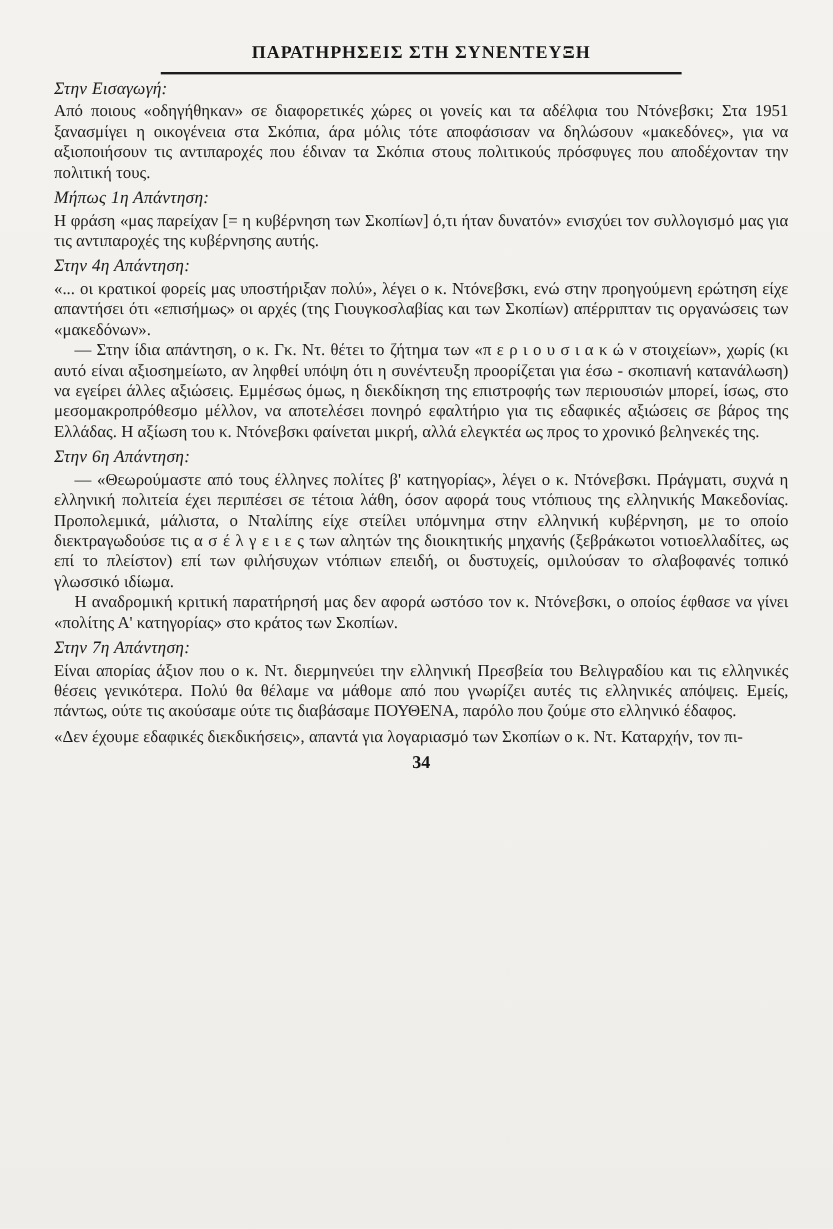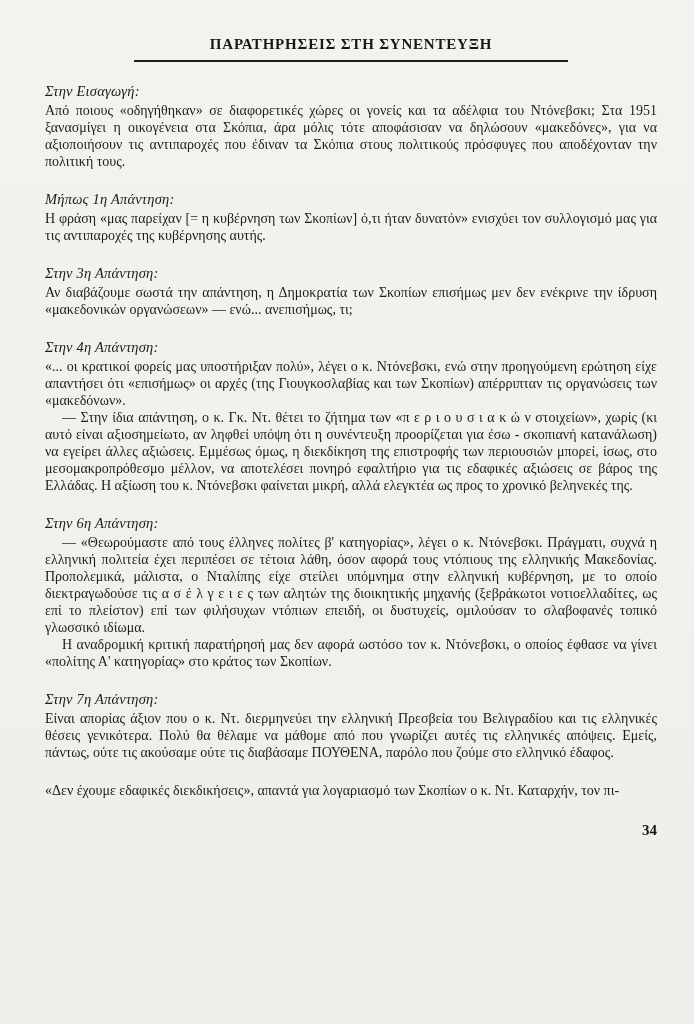--- a/index.html
+++ b/index.html
@@ -34,42 +34,42 @@
     color: #171717;
     white-space: nowrap;
   }
   .title-rule {
     width: 434px;
     height: 2px;
     background: #1c1c1c;
     margin: 7px auto 0 auto;
   }
   .section {
-    margin-top: 21px;
+    margin-top: 4px;
   }
   .section-heading {
     font-style: italic;
     font-size: 14.5px;
     color: #1b1b1b;
     margin: 0 0 2px 0;
     letter-spacing: 0.2px;
   }
   .para {
     font-size: 14px;
     line-height: 17px;
     text-align: justify;
     margin: 0;
     color: #1d1d1d;
   }
   .para.indent {
     text-indent: 17px;
   }
   .page-footer {
-    text-align: right;
-    margin-top: 22px;
+    text-align: center;
+    margin-top: 4px;
   }
   .page-number {
     font-weight: bold;
     font-size: 15px;
     color: #141414;
   }
 </style>
 </head>
 <body>
 
@@ -83,24 +83,20 @@
   <div class="section">
     <div class="section-heading">Στην Εισαγωγή:</div>
     <p class="para">Από ποιους «οδηγήθηκαν» σε διαφορετικές χώρες οι γονείς και τα αδέλφια του Ντόνεβσκι; Στα 1951 ξανασμίγει η οικογένεια στα Σκόπια, άρα μόλις τότε αποφάσισαν να δηλώσουν «μακεδόνες», για να αξιοποιήσουν τις αντιπαροχές που έδιναν τα Σκόπια στους πολιτικούς πρόσφυγες που αποδέχονταν την πολιτική τους.</p>
   </div>
 
   <div class="section">
     <div class="section-heading">Μήπως 1η Απάντηση:</div>
     <p class="para">Η φράση «μας παρείχαν [= η κυβέρνηση των Σκοπίων] ό,τι ήταν δυνατόν» ενισχύει τον συλλογισμό μας για τις αντιπαροχές της κυβέρνησης αυτής.</p>
   </div>
 
-  <div class="section">
-    <div class="section-heading">Στην 3η Απάντηση:</div>
-    <p class="para">Αν διαβάζουμε σωστά την απάντηση, η Δημοκρατία των Σκοπίων επισήμως μεν δεν ενέκρινε την ίδρυση «μακεδονικών οργανώσεων» — ενώ... ανεπισήμως, τι;</p>
-  </div>
 
   <div class="section">
     <div class="section-heading">Στην 4η Απάντηση:</div>
     <p class="para">«... οι κρατικοί φορείς μας υποστήριξαν πολύ», λέγει ο κ. Ντόνεβσκι, ενώ στην προηγούμενη ερώτηση είχε απαντήσει ότι «επισήμως» οι αρχές (της Γιουγκοσλαβίας και των Σκοπίων) απέρριπταν τις οργανώσεις των «μακεδόνων».</p>
     <p class="para indent">— Στην ίδια απάντηση, ο κ. Γκ. Ντ. θέτει το ζήτημα των «π ε ρ ι ο υ σ ι α κ ώ ν  στοιχείων», χωρίς (κι αυτό είναι αξιοσημείωτο, αν ληφθεί υπόψη ότι η συνέντευξη προορίζεται για έσω - σκοπιανή κατανάλωση) να εγείρει άλλες αξιώσεις. Εμμέσως όμως, η διεκδίκηση της επιστροφής των περιουσιών μπορεί, ίσως, στο μεσομακροπρόθεσμο μέλλον, να αποτελέσει πονηρό εφαλτήριο για τις εδαφικές αξιώσεις σε βάρος της Ελλάδας. Η αξίωση του κ. Ντόνεβσκι φαίνεται μικρή, αλλά ελεγκτέα ως προς το χρονικό βεληνεκές της.</p>
   </div>
 
   <div class="section">
     <div class="section-heading">Στην 6η Απάντηση:</div>
     <p class="para indent">— «Θεωρούμαστε από τους έλληνες πολίτες β' κατηγορίας», λέγει ο κ. Ντόνεβσκι. Πράγματι, συχνά η ελληνική πολιτεία έχει περιπέσει σε τέτοια λάθη, όσον αφορά τους ντόπιους της ελληνικής Μακεδονίας. Προπολεμικά, μάλιστα, ο Νταλίπης είχε στείλει υπόμνημα στην ελληνική κυβέρνηση, με το οποίο διεκτραγωδούσε τις α σ έ λ γ ε ι ε ς των αλητών της διοικητικής μηχανής (ξεβράκωτοι νοτιοελλαδίτες, ως επί το πλείστον) επί των φιλήσυχων ντόπιων επειδή, οι δυστυχείς, ομιλούσαν το σλαβοφανές τοπικό γλωσσικό ιδίωμα.</p>

